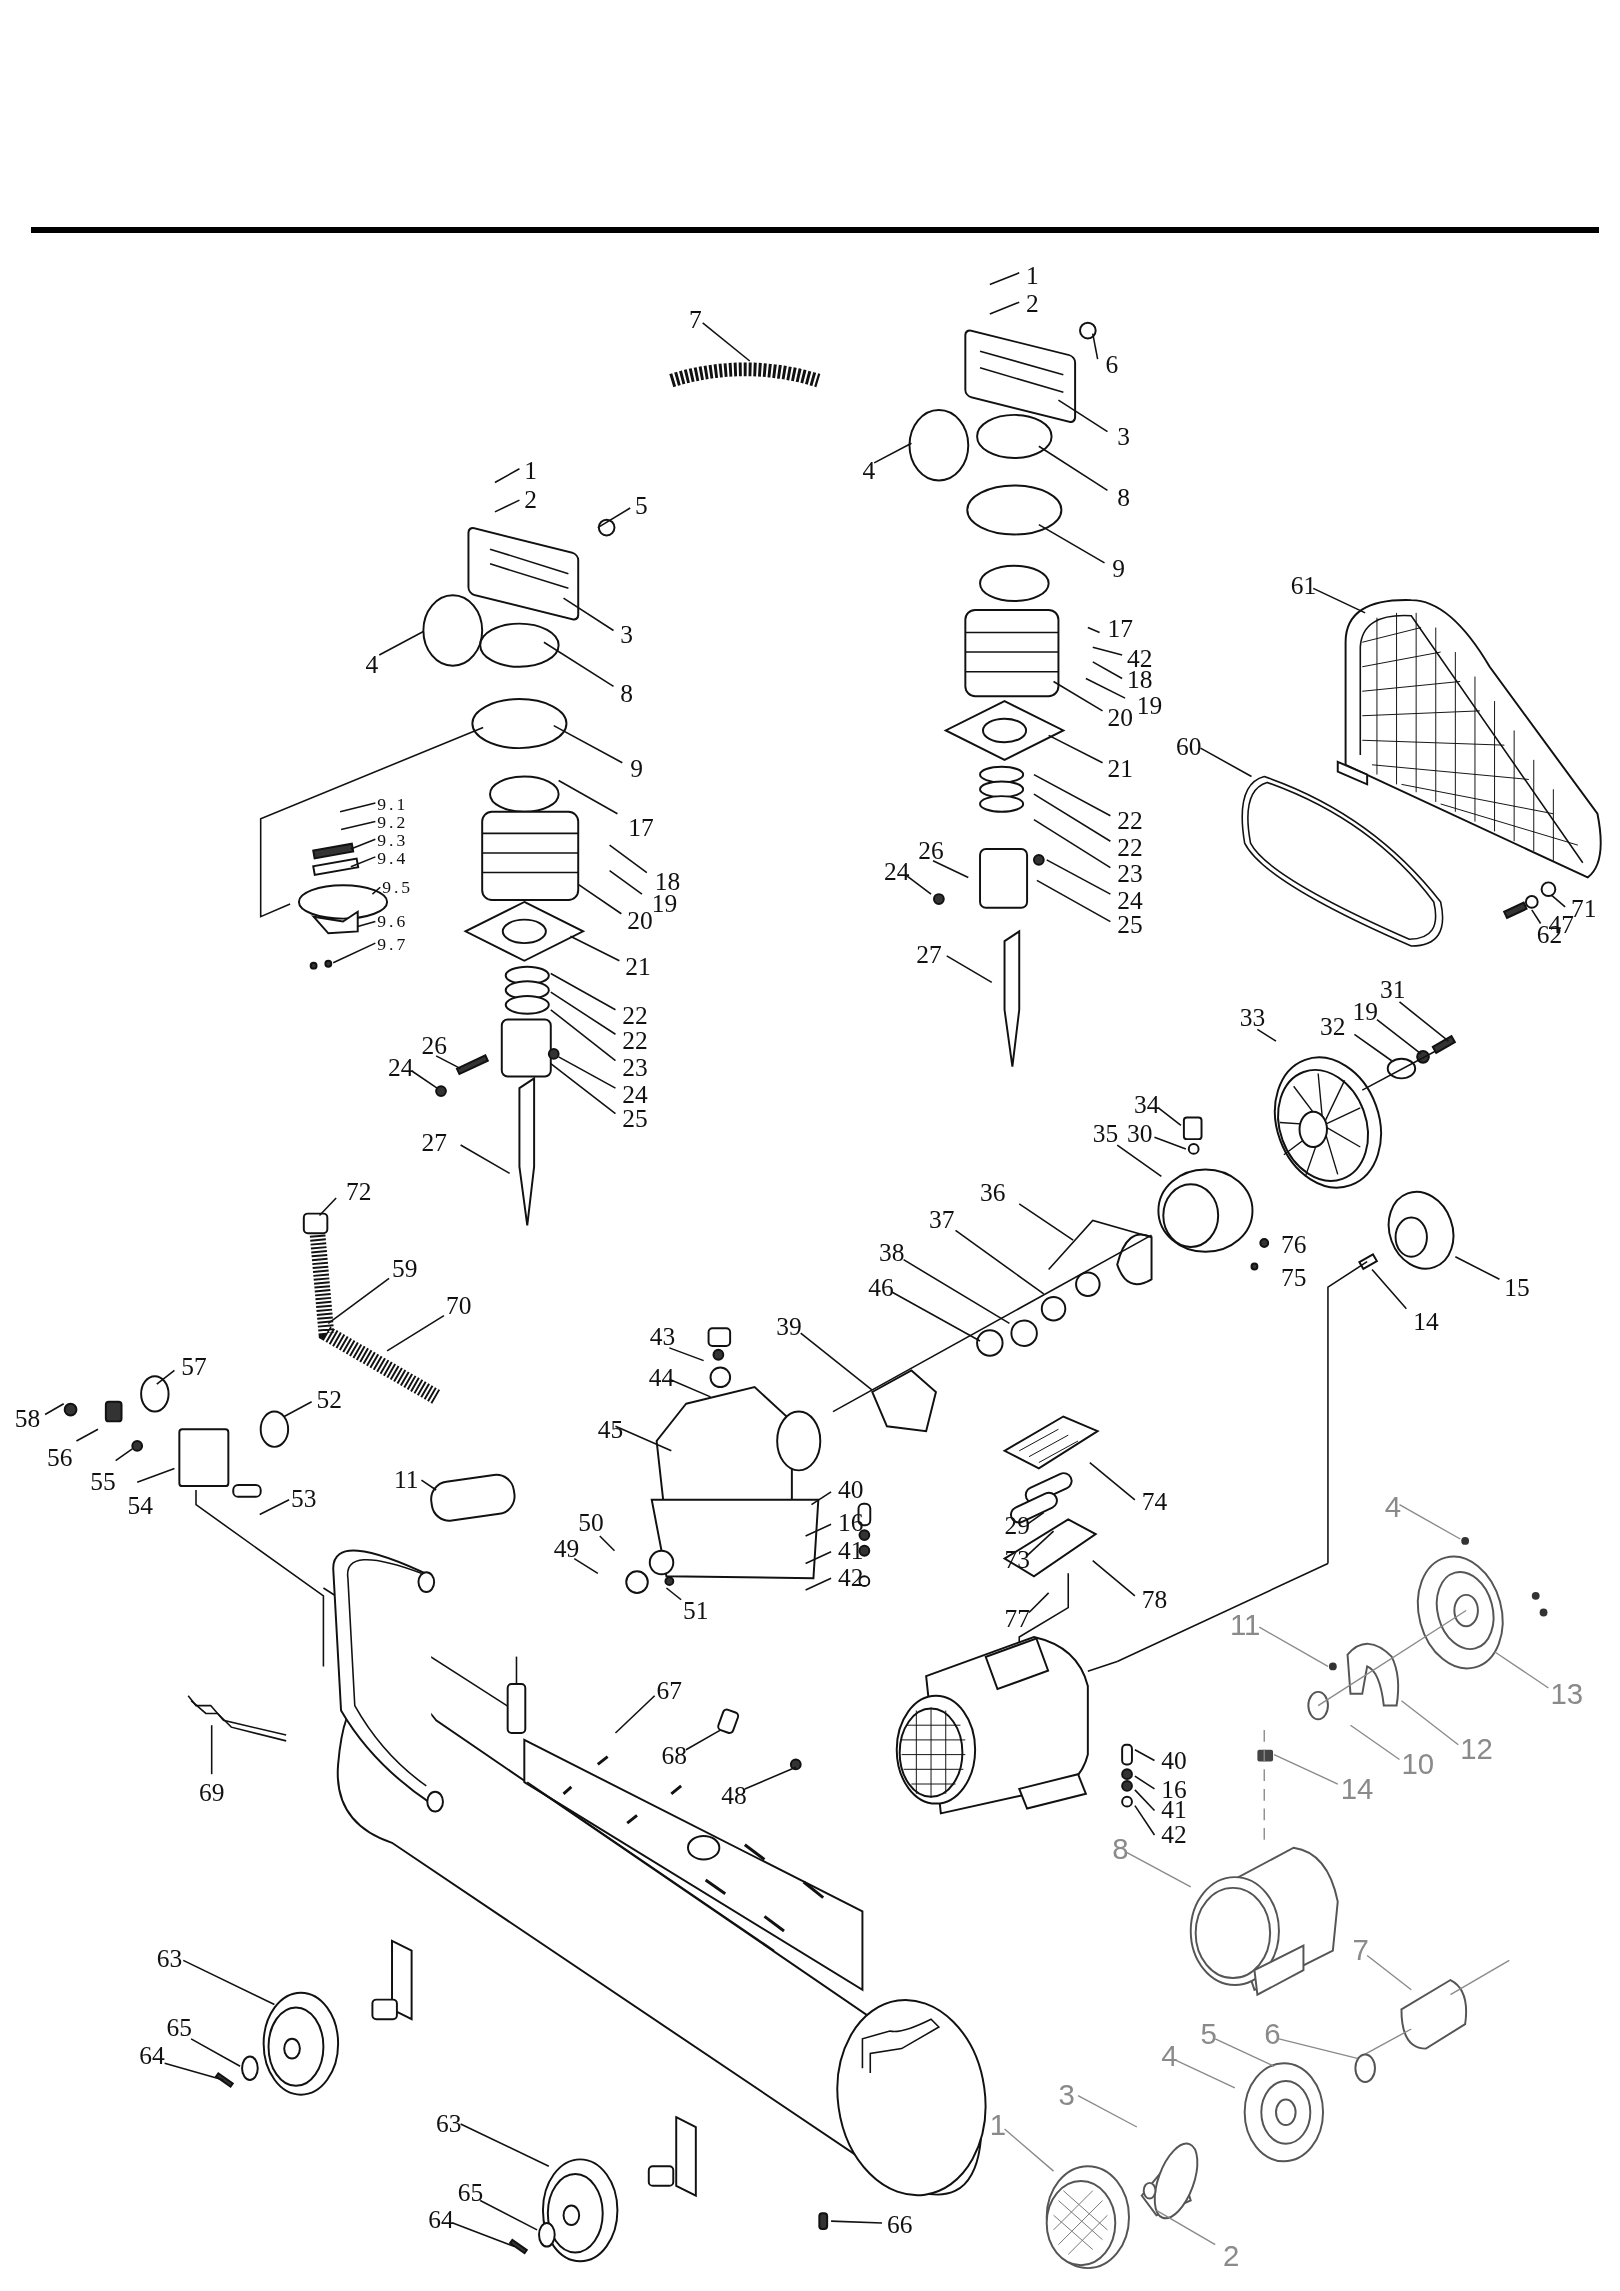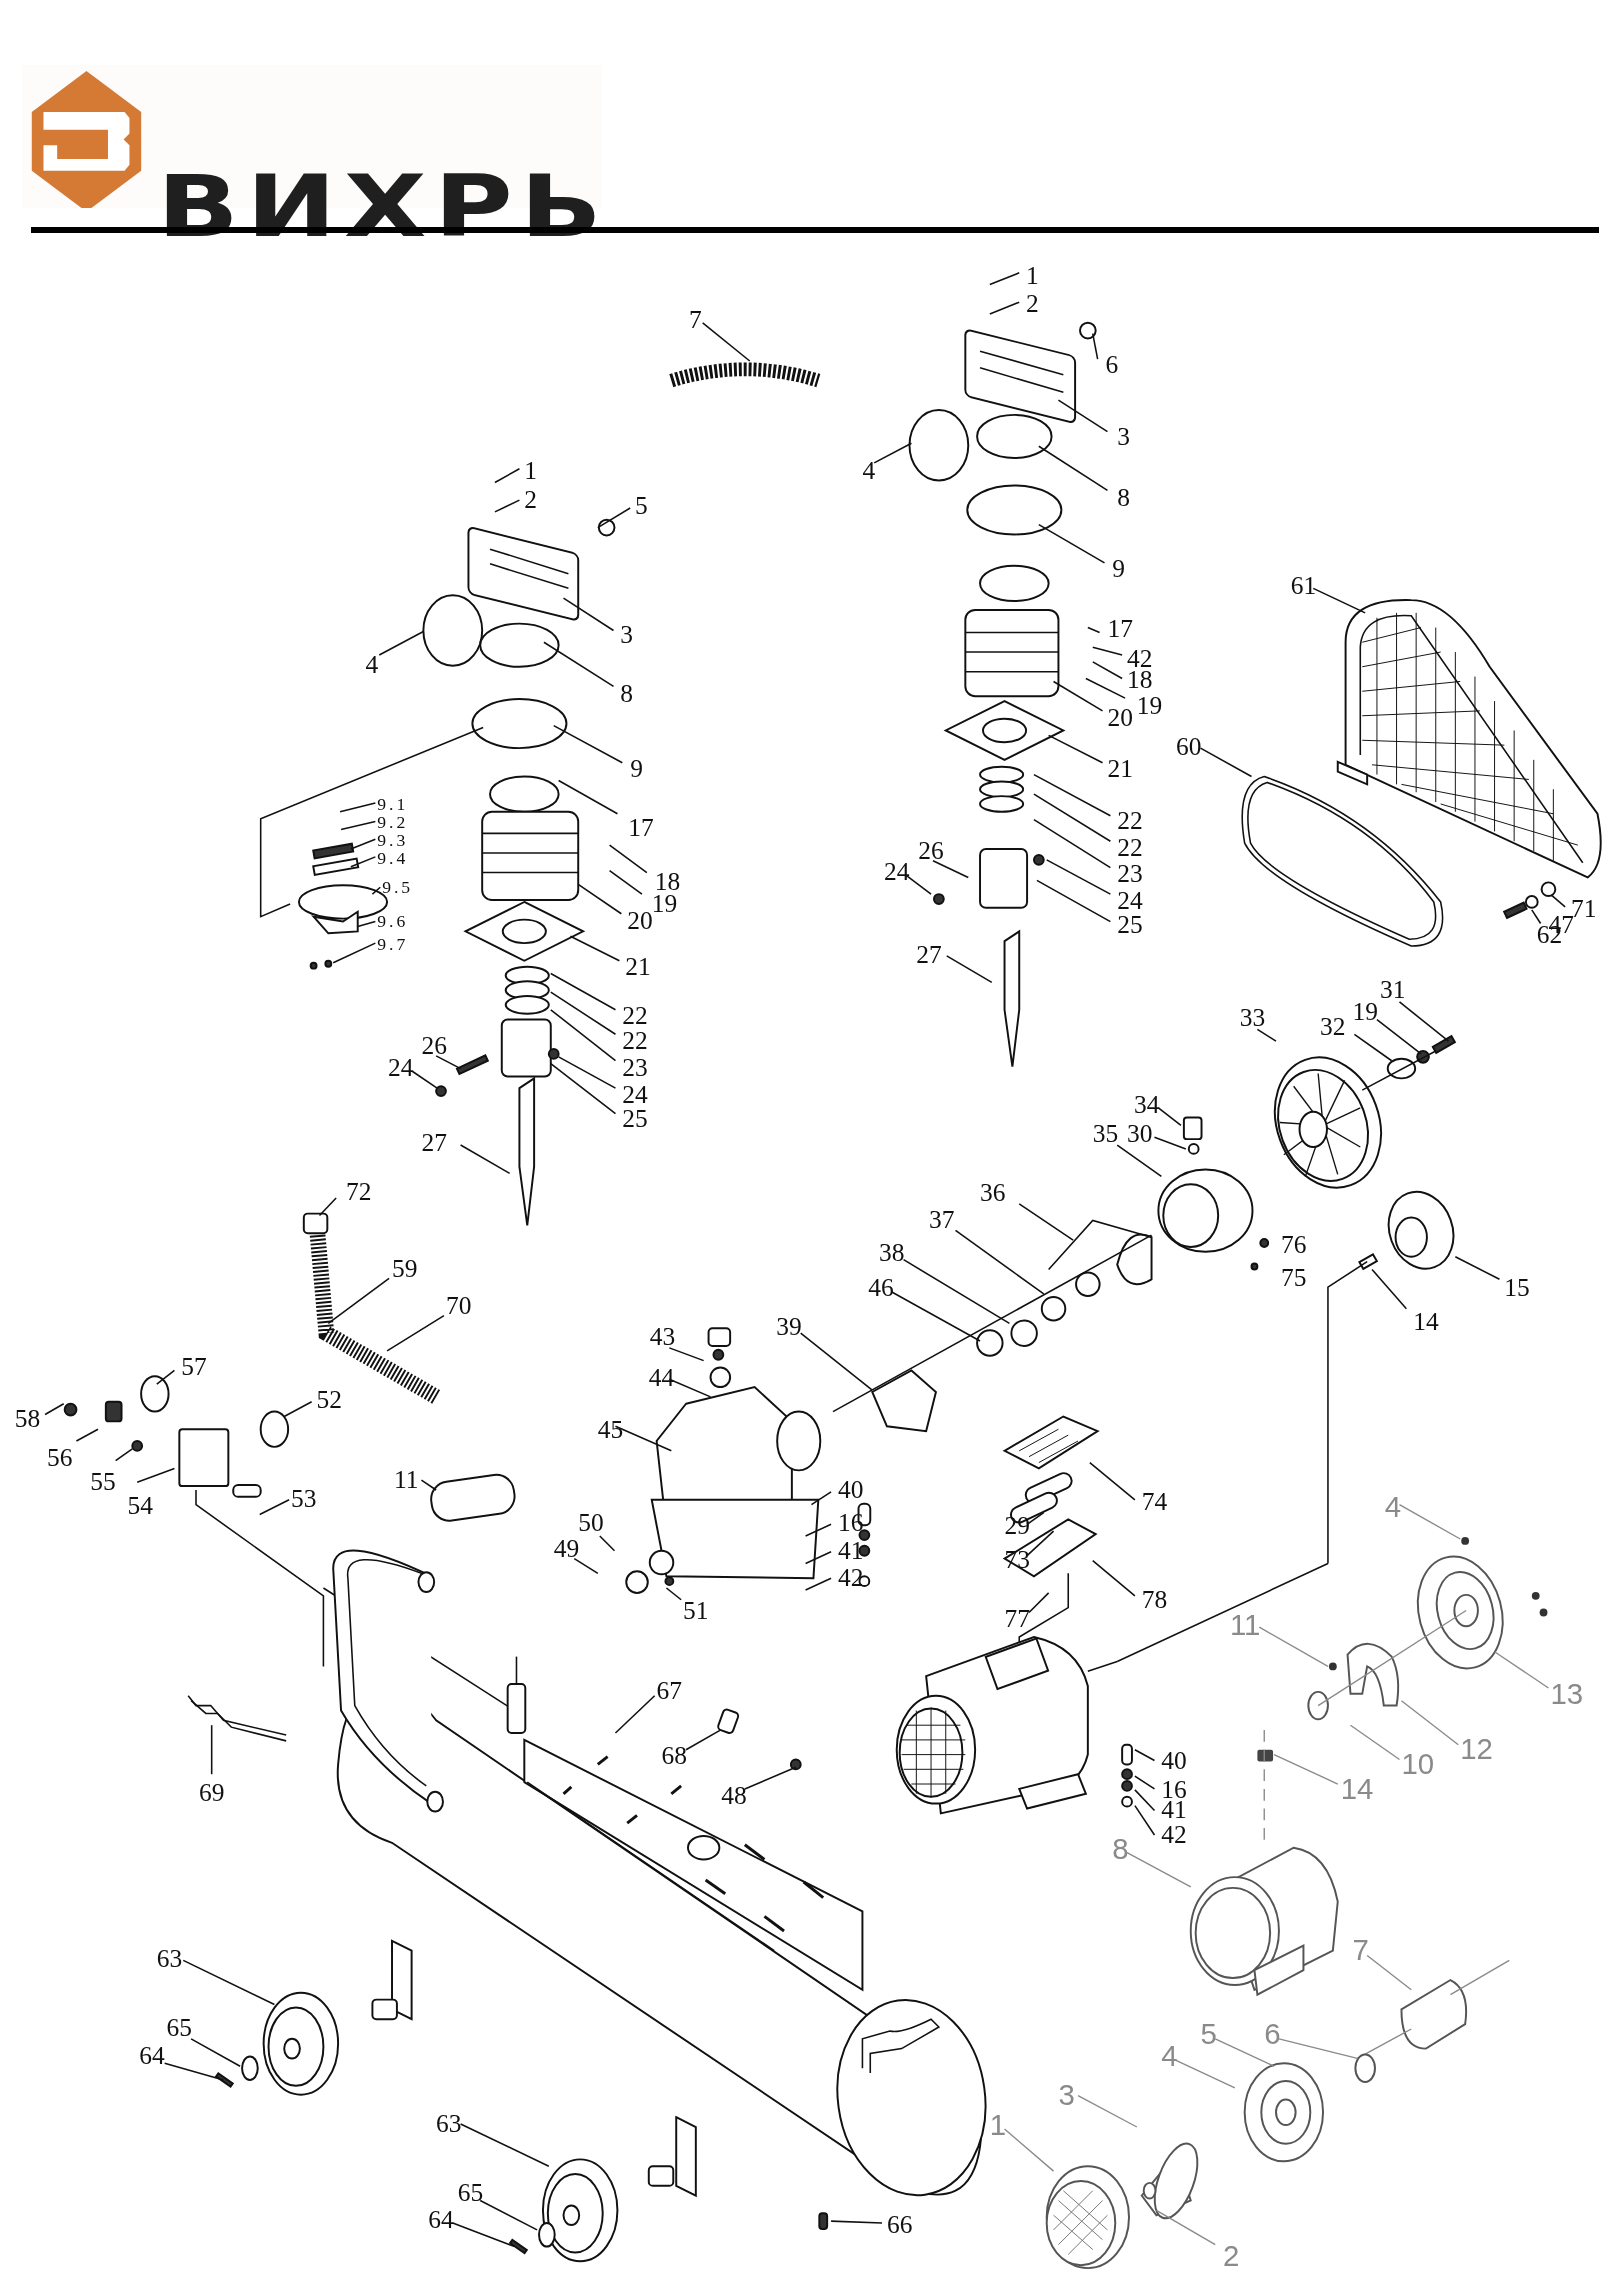--- a/index.html
+++ b/index.html
@@ -15,28 +15,20 @@
   .ln{stroke:#111;stroke-width:1.6;fill:none;}
   .lg{stroke:#8a8a8a;stroke-width:1.4;fill:none;}
   .p{stroke:#111;stroke-width:2;fill:#fff;}
   .pd{stroke:#111;stroke-width:2;fill:#333;}
   .pg{stroke:#555;stroke-width:2;fill:#fff;}
 </style>
 </head>
 <body>
 
 <div id="header">
-  <div id="logo-box">
-    <svg width="127" height="143" viewBox="0 0 130 146" style="position:absolute;left:0;top:0">
-      <polygon points="66,6 122,48 122,108 66,150 10,108 10,48" fill="#d47a35"></polygon>
-      <path d="M22,82 L22,108 L105,108 L110,102 L110,82 L104,76 L110,70 L110,54 L105,48 L22,48 L22,66 L88,66 L88,96 L36,96 L36,82 Z" fill="#ffffff"></path>
-      <rect x="52" y="82" width="24" height="10" fill="#d47a35"></rect>
-    </svg>
-    <div id="logo-text">ВИХРЬ</div>
-  </div>
   <div id="rule"></div>
 </div>
 
 <svg id="diagram" viewBox="0 0 1653 2338">
 
   <g>
     <path d="M685,388 Q760,365 835,388" stroke="#111" stroke-width="14" fill="none" stroke-dasharray="3 2"></path>
     <text class="lbl" x="703" y="334">7</text>
     <line class="ln" x1="717" y1="329" x2="765" y2="368"></line>
   </g>

